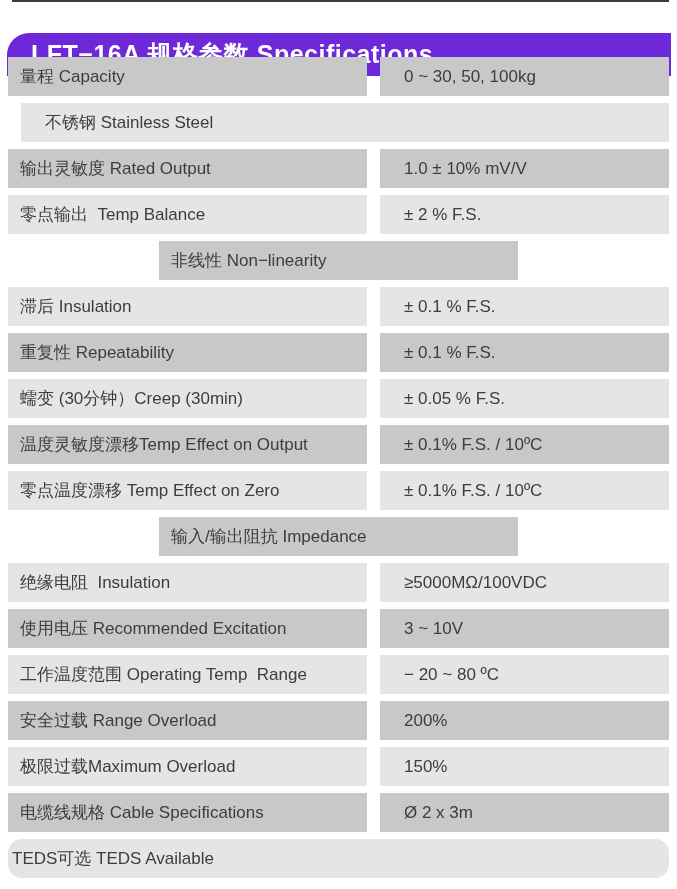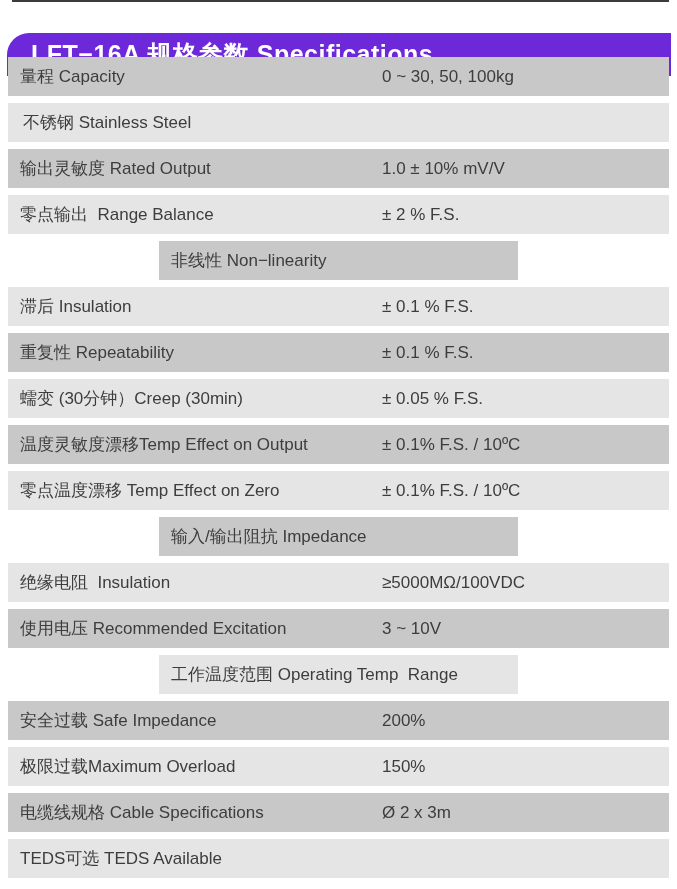--- a/index.html
+++ b/index.html
@@ -64,26 +64,27 @@
     white-space: pre;
     box-sizing: border-box;
     overflow: hidden;
   }
   .param {
     width: 359px;
     padding-left: 12px;
   }
   .value {
     flex: 1;
-    margin-left: 0;
-    padding-left: 15px;
+    margin-left: 13px;
+    padding-left: 24px;
   }
   .fullcell {
     width: 100%;
-    padding-left: 12px;
+    padding-left: 4px;
+    border-radius: 14px;
   }
   .row:nth-child(odd) > .cell { background: #c8c8c8; }
   .row:nth-child(even) > .cell { background: #e5e5e5; }
 </style>
 </head>
 <body>
 
 <div id="page">
   <div id="top-line"></div>
 
@@ -97,21 +98,21 @@
       <div class="cell value">0 ~ 30, 50, 100kg</div>
     </div>
     <div class="row">
       <div class="cell value">不锈钢 Stainless Steel</div>
     </div>
     <div class="row">
       <div class="cell param">输出灵敏度 Rated Output</div>
       <div class="cell value">1.0 ± 10% mV/V</div>
     </div>
     <div class="row">
-      <div class="cell param">零点输出  Range Balance</div>
+      <div class="cell param">零点输出  Temp Balance</div>
       <div class="cell value">± 2 % F.S.</div>
     </div>
     <div class="row">
       <div class="cell param">非线性 Non−linearity</div>
     </div>
     <div class="row">
       <div class="cell param">滞后 Insulation</div>
       <div class="cell value">± 0.1 % F.S.</div>
     </div>
     <div class="row">
@@ -136,23 +137,24 @@
     <div class="row">
       <div class="cell param">绝缘电阻  Insulation</div>
       <div class="cell value">≥5000MΩ/100VDC</div>
     </div>
     <div class="row">
       <div class="cell param">使用电压 Recommended Excitation</div>
       <div class="cell value">3 ~ 10V</div>
     </div>
     <div class="row">
       <div class="cell param">工作温度范围 Operating Temp  Range</div>
+      <div class="cell value">− 20 ~ 80 ºC</div>
     </div>
     <div class="row">
-      <div class="cell param">安全过载 Safe Impedance</div>
+      <div class="cell param">安全过载 Range Overload</div>
       <div class="cell value">200%</div>
     </div>
     <div class="row">
       <div class="cell param">极限过载Maximum Overload</div>
       <div class="cell value">150%</div>
     </div>
     <div class="row">
       <div class="cell param">电缆线规格 Cable Specifications</div>
       <div class="cell value">Ø 2 x 3m</div>
     </div>

